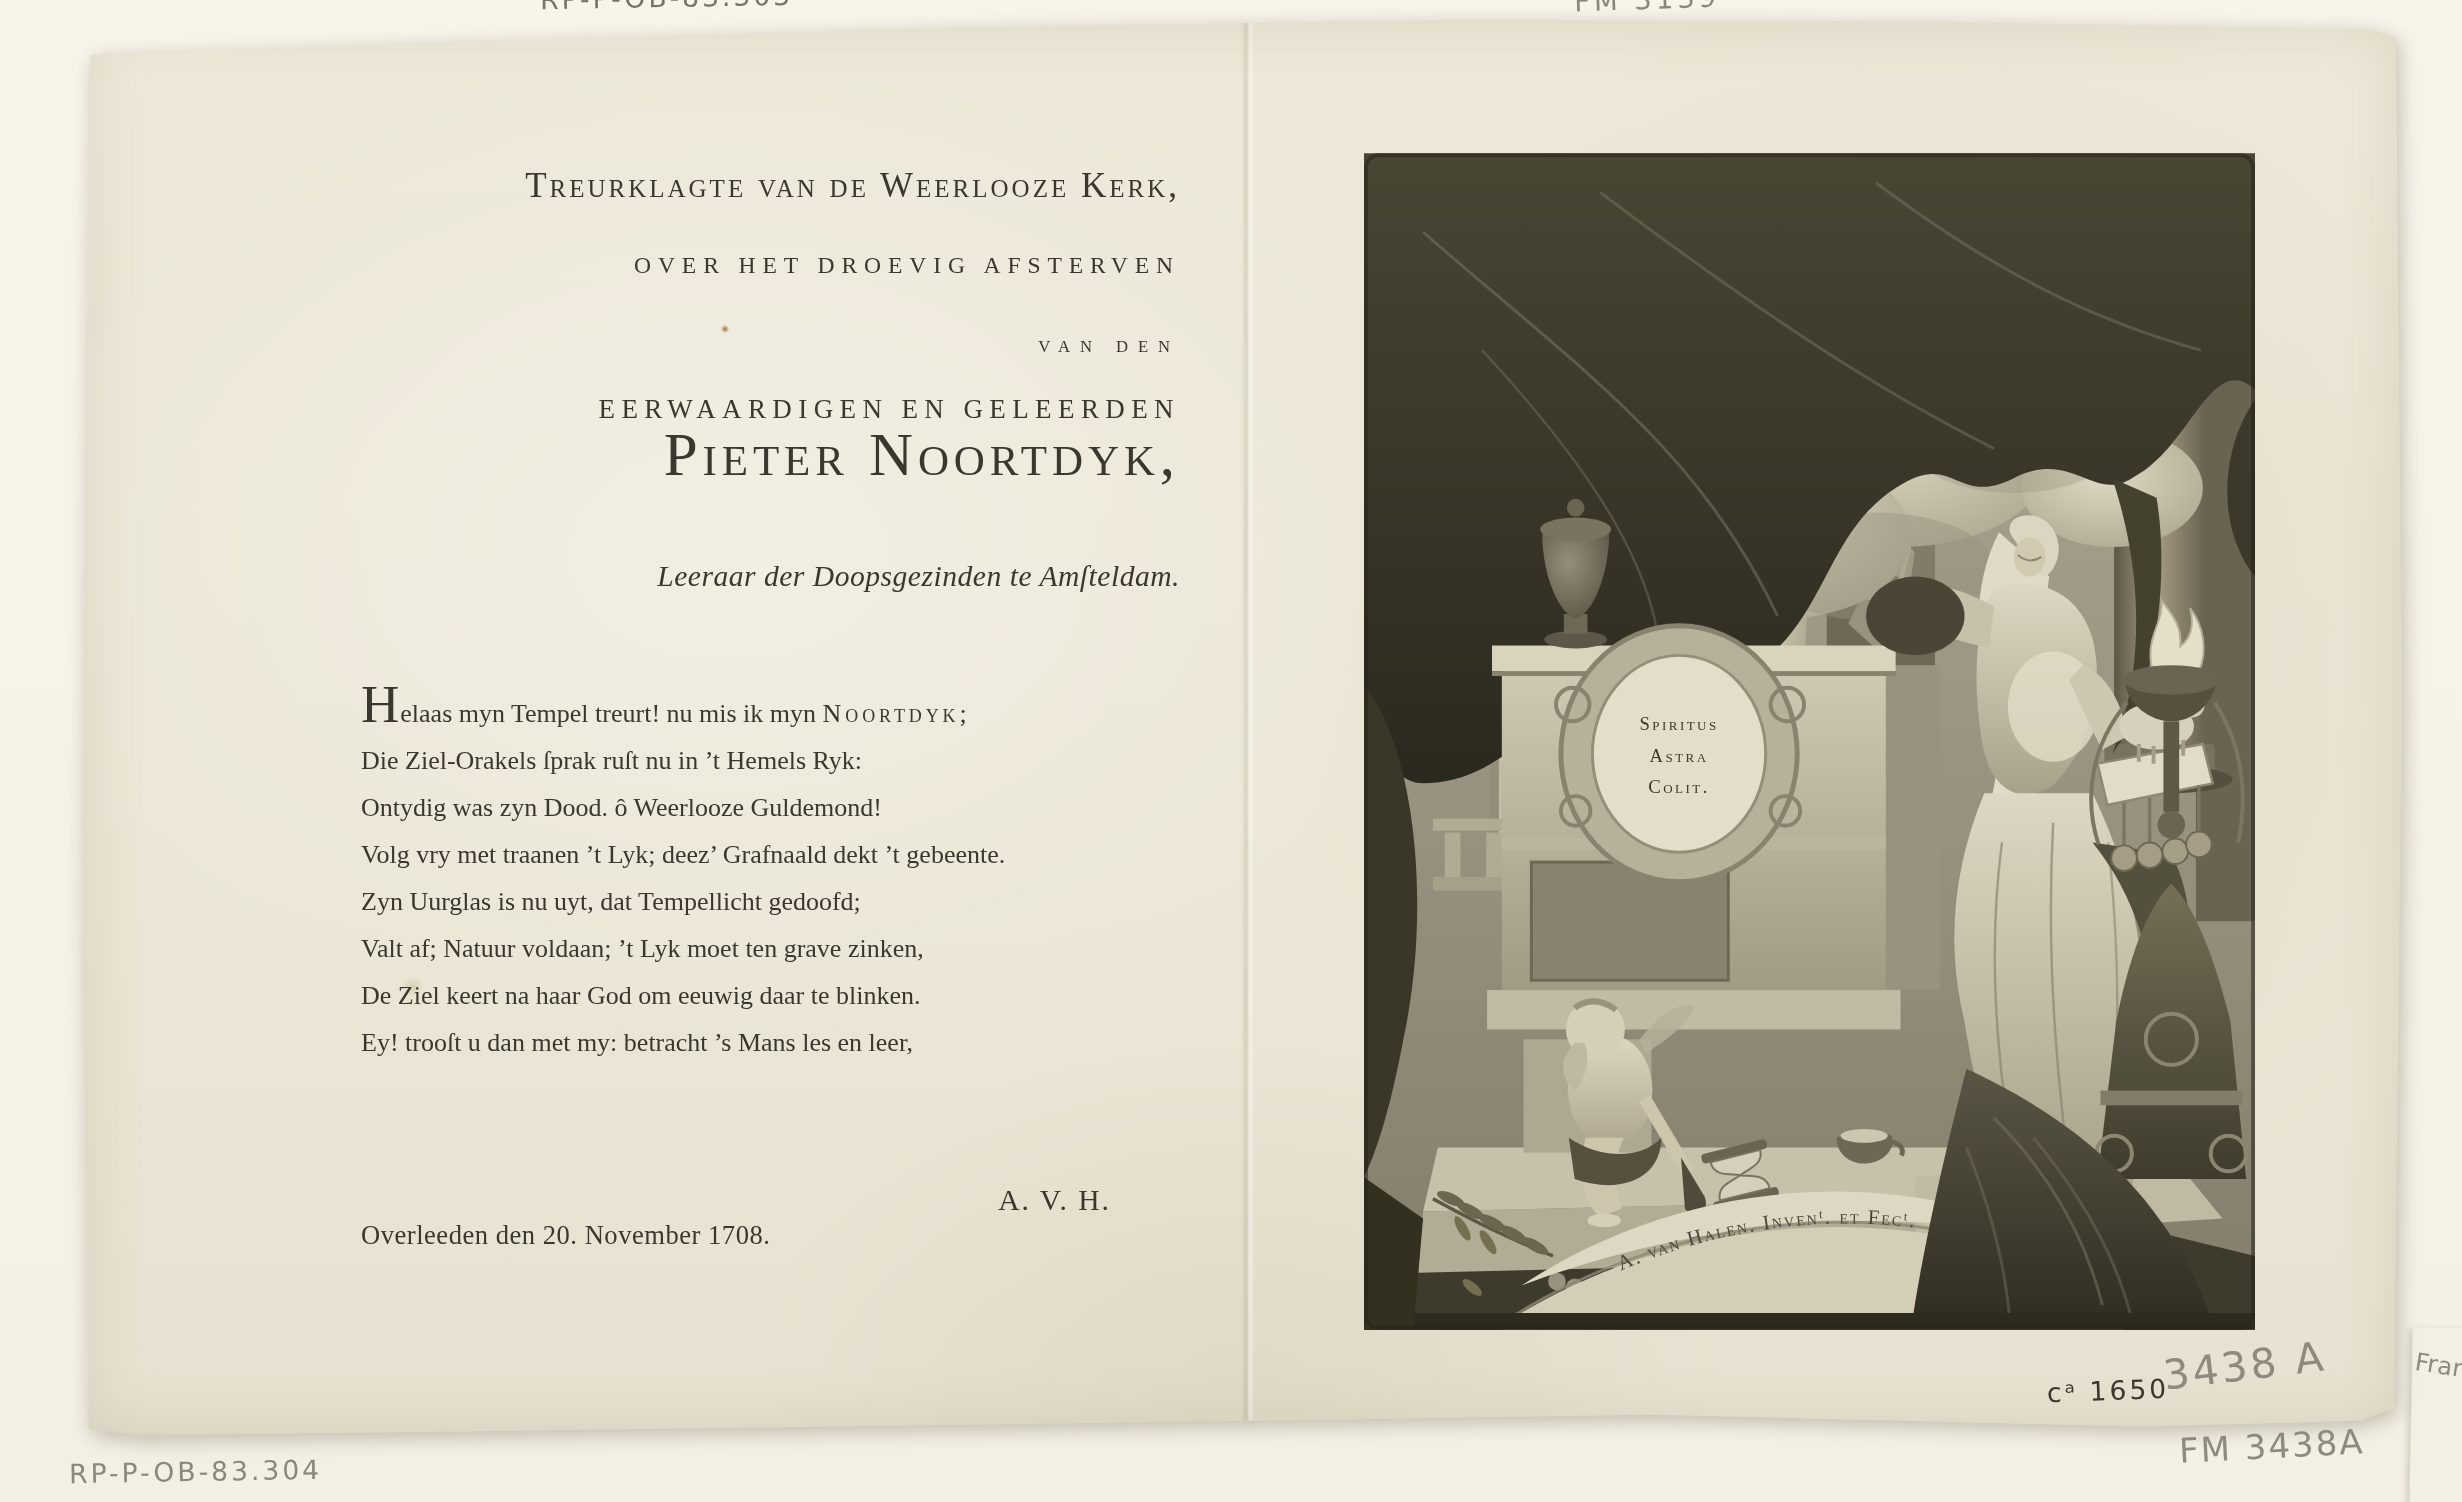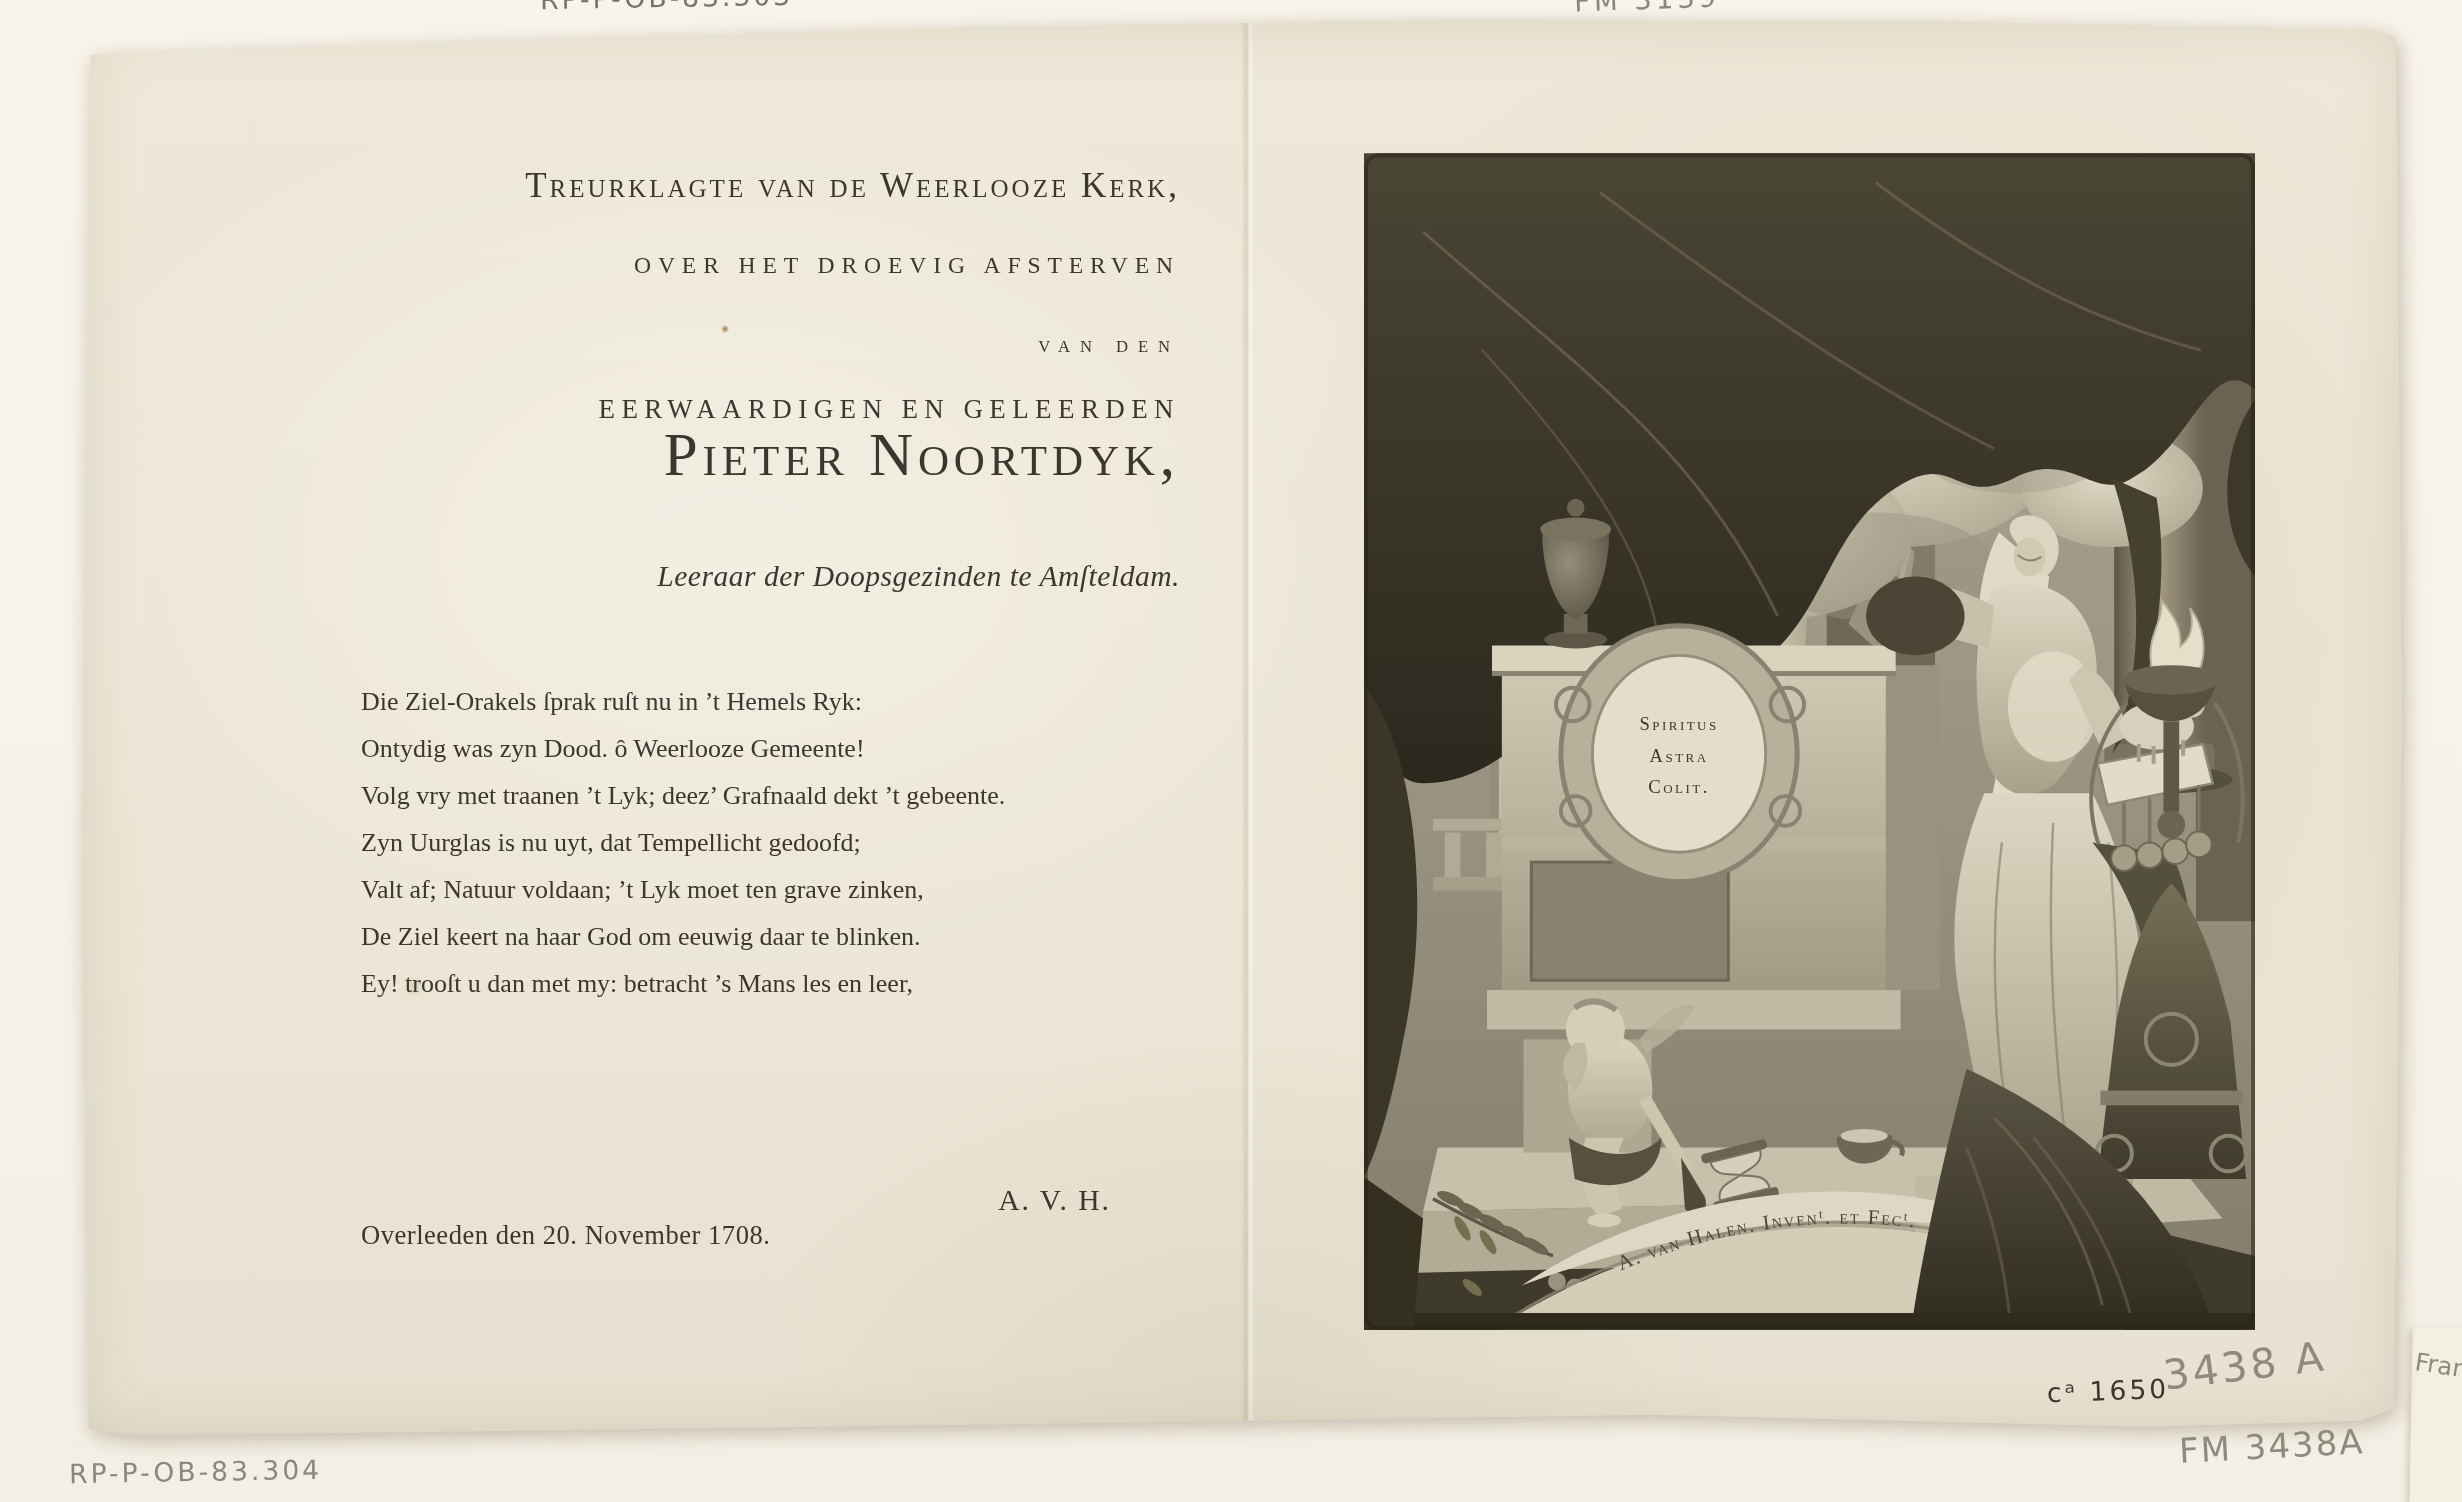--- a/index.html
+++ b/index.html
@@ -73,22 +73,23 @@
 
     <div>
       <div class="tl t1">Treurklagte van de Weerlooze Kerk,</div>
       <div class="tl t2">OVER HET DROEVIG AFSTERVEN</div>
       <div class="tl t3">VAN DEN</div>
       <div class="tl t4">EERWAARDIGEN EN GELEERDEN</div>
       <div class="tl t5">Pieter Noortdyk,</div>
       <div class="tl t6">Leeraar der Doopsgezinden te Amſteldam.</div>
 
       <div class="poem">
+        <div><span class="dropcap">H</span><span>elaas myn Tempel treurt! nu mis ik myn </span><span class="scname">Noortdyk;</span></div>
         <div>Die Ziel-Orakels ſprak ruſt nu in ’t Hemels Ryk:</div>
-        <div>Ontydig was zyn Dood.  ô Weerlooze Gemeente!</div>
+        <div>Ontydig was zyn Dood.  ô Weerlooze Guldemond!</div>
         <div>Volg vry met traanen ’t Lyk; deez’ Grafnaald dekt ’t gebeente.</div>
         <div>Zyn Uurglas is nu uyt, dat Tempellicht gedoofd;</div>
         <div>Valt af; Natuur voldaan; ’t Lyk moet ten grave zinken,</div>
         <div>De Ziel keert na haar God om eeuwig daar te blinken.</div>
         <div>Ey! trooſt u dan met my: betracht ’s Mans les en leer,</div>
       </div>
 
       <div class="sig">A. V. H.</div>
       <div class="datenote">Overleeden den 20. November 1708.</div>
     </div>

